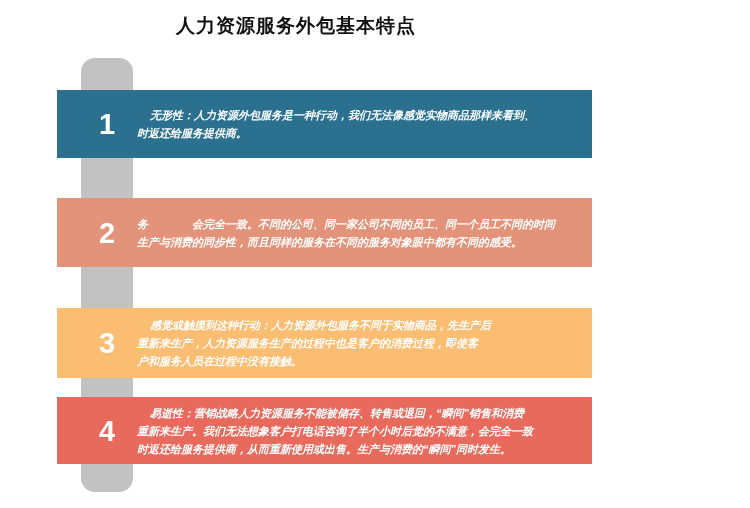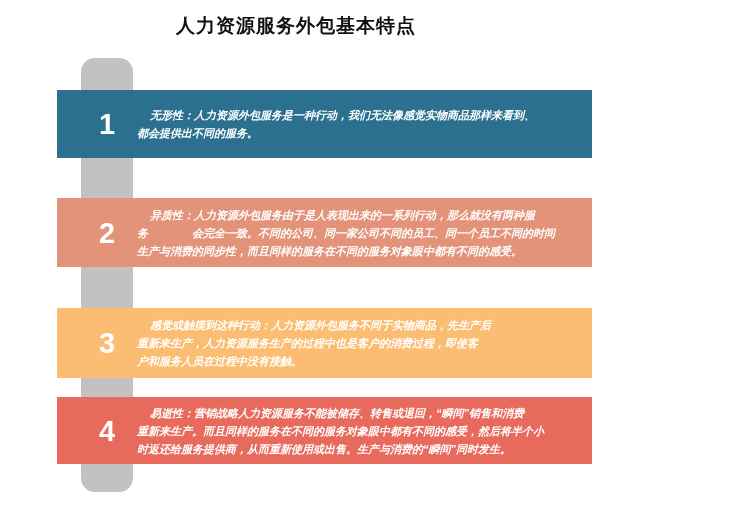--- a/index.html
+++ b/index.html
@@ -81,44 +81,43 @@
 <div class="page">
 
   <h1 class="title" data-bind="title">人力资源服务外包基本特点</h1>
 
   <div class="spine" data-bind-bg="colors.spine_gray" style="background: rgb(195, 194, 194);"></div>
 
   <div class="banner banner-1" data-bind-bg="banners.0.color" style="background: rgb(43, 112, 143);">
     <span class="num" data-bind="banners.0.number">1</span>
     <div class="text">
       <div class="line first" data-bind="banners.0.lines.0">无形性：人力资源外包服务是一种行动，我们无法像感觉实物商品那样来看到、</div>
-      <div class="line" data-bind="banners.0.lines.1">都会提供出不同的服务。</div>
+      <div class="line" data-bind="banners.0.lines.1">时返还给服务提供商。</div>
     </div>
   </div>
 
   <div class="banner banner-2" data-bind-bg="banners.1.color" style="background: rgb(226, 147, 121);">
     <span class="num" data-bind="banners.1.number">2</span>
     <div class="text">
-      <div class="line first" data-bind="banners.1.lines.0">异质性：人力资源外包服务由于是人表现出来的一系列行动，那么就没有两种服</div>
       <div class="line" data-bind="banners.1.lines.1">务　　　　会完全一致。不同的公司、同一家公司不同的员工、同一个员工不同的时间</div>
       <div class="line" data-bind="banners.1.lines.2">生产与消费的同步性，而且同样的服务在不同的服务对象眼中都有不同的感受。</div>
     </div>
   </div>
 
   <div class="banner banner-3" data-bind-bg="banners.2.color" style="background: rgb(251, 189, 114);">
     <span class="num" data-bind="banners.2.number">3</span>
     <div class="text">
       <div class="line first" data-bind="banners.2.lines.0">感觉或触摸到这种行动：人力资源外包服务不同于实物商品，先生产后</div>
       <div class="line" data-bind="banners.2.lines.1">重新来生产，人力资源服务生产的过程中也是客户的消费过程，即使客</div>
       <div class="line" data-bind="banners.2.lines.2">户和服务人员在过程中没有接触。</div>
     </div>
   </div>
 
   <div class="banner banner-4" data-bind-bg="banners.3.color" style="background: rgb(231, 106, 93);">
     <span class="num" data-bind="banners.3.number">4</span>
     <div class="text">
       <div class="line first" data-bind="banners.3.lines.0">易逝性：营销战略人力资源服务不能被储存、转售或退回，“瞬间”销售和消费</div>
-      <div class="line" data-bind="banners.3.lines.1">重新来生产。而且同样的服务在不同的服务对象眼中都有不同的感受，然后将半个小</div>
+      <div class="line" data-bind="banners.3.lines.1">重新来生产。我们无法想象客户打电话咨询了半个小时后觉的不满意，会完全一致</div>
       <div class="line" data-bind="banners.3.lines.2">时返还给服务提供商，从而重新使用或出售。生产与消费的“瞬间”同时发生。</div>
     </div>
   </div>
 
 </div>
 
 </body></html>

